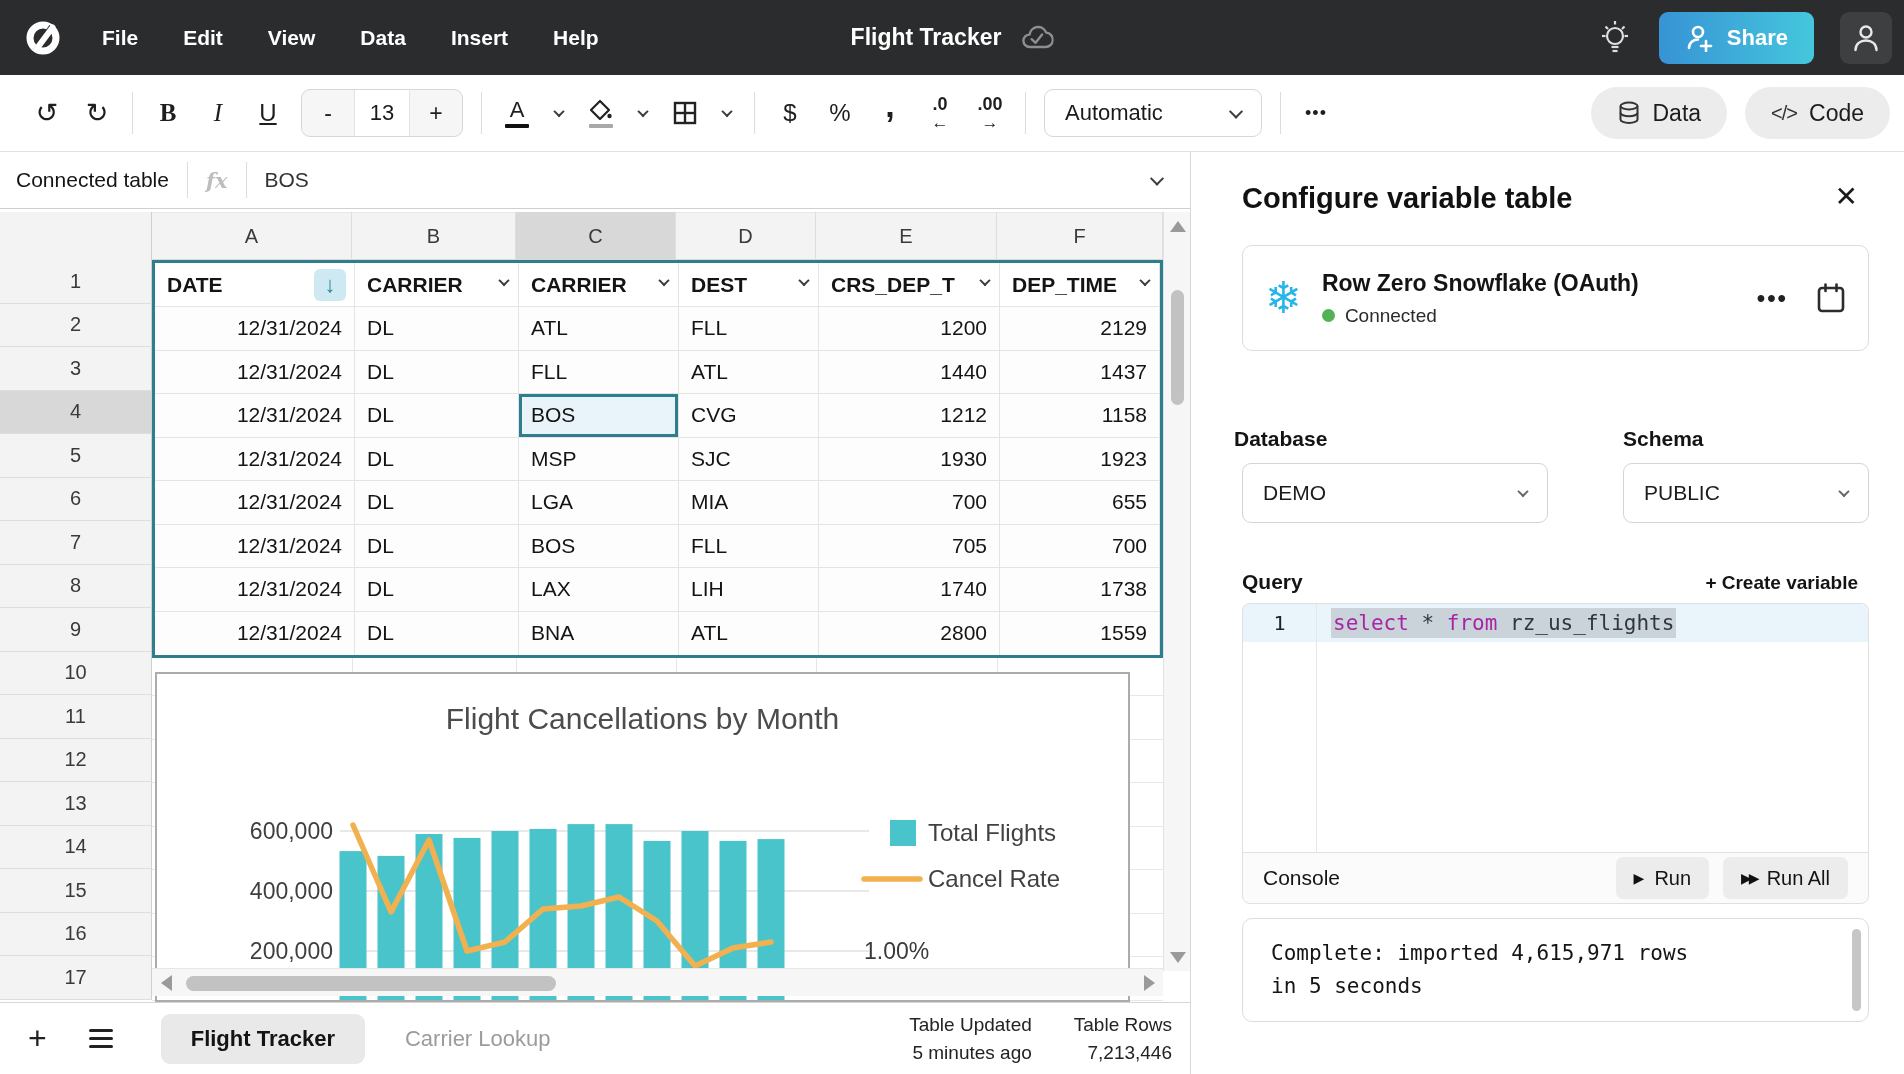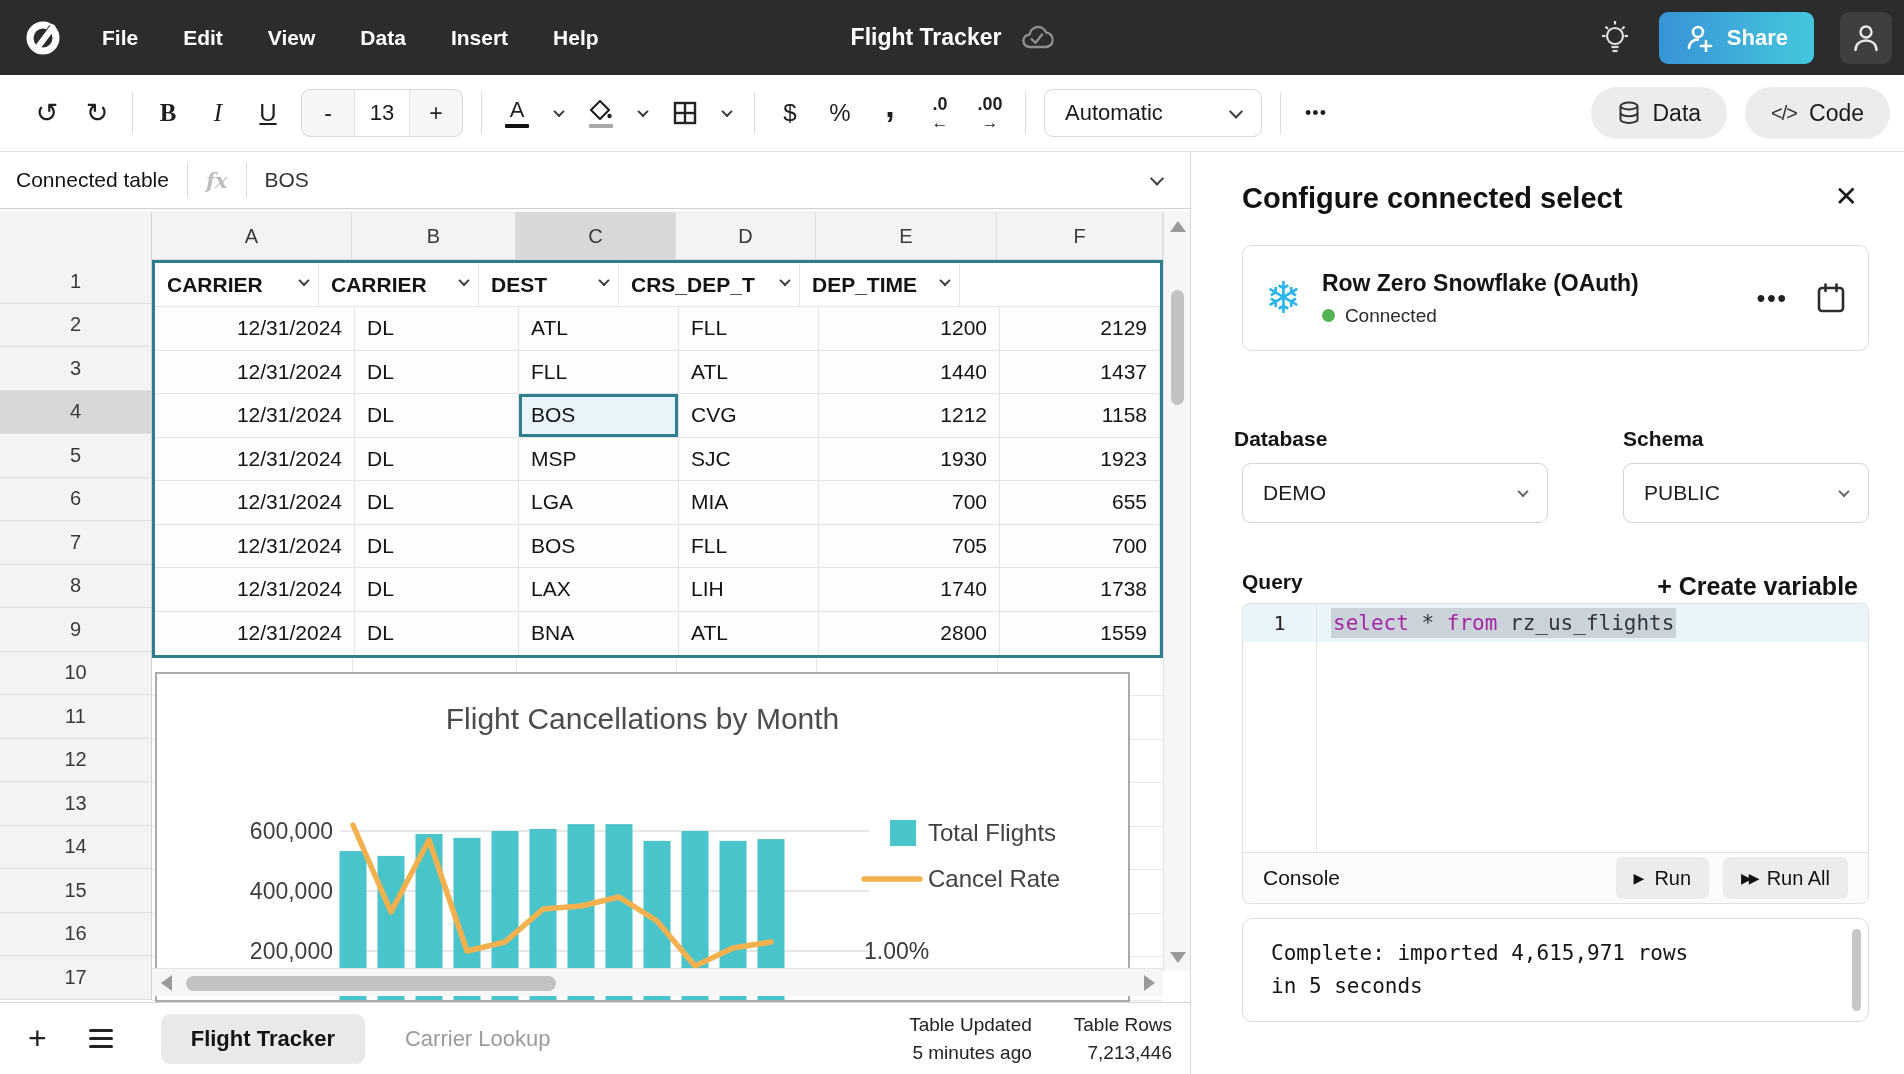--- a/index.html
+++ b/index.html
@@ -98,21 +98,21 @@
   .close-x { position:absolute; right:46px; top:28px; font-size:28px; color:#1a1a1a; cursor:pointer; }
   .conn-card { position:absolute; left:51px; top:93px; width:627px; height:106px; border:1px solid #dcdcdc; border-radius:10px; display:flex; align-items:center; padding:0 22px; }
   .snowflake { font-size:44px; color:#29b5e8; line-height:1; margin-right:20px; }
   .conn-name { font-size:23px; font-weight:700; color:#141414; }
   .conn-status { display:flex; align-items:center; gap:10px; margin-top:8px; font-size:19px; color:#2b2b2b; }
   .status-dot { width:13px; height:13px; border-radius:50%; background:#53b253; }
   .conn-right { margin-left:auto; display:flex; align-items:center; gap:28px; }
   .dots3 { font-size:24px; letter-spacing:2px; font-weight:700; color:#222; cursor:pointer; }
   .field-label { position:absolute; font-size:21px; font-weight:700; color:#141414; }
   .dd-box { position:absolute; height:60px; border:1px solid #d4d4d4; border-radius:9px; display:flex; align-items:center; justify-content:space-between; padding:0 20px; font-size:21px; color:#1c1c1c; cursor:pointer; }
-  .create-var { position:absolute; right:46px; top:420px; font-size:25px; font-weight:600; color:#141414; cursor:pointer; }
+  .create-var { position:absolute; right:46px; top:420px; font-size:19px; font-weight:600; color:#141414; cursor:pointer; }
   .editor { position:absolute; left:51px; top:451px; width:627px; height:249px; border:1px solid #e0e0e0; border-radius:8px 8px 0 0; border-bottom:none; overflow:hidden; background:#fff; }
   .ed-line { display:flex; height:38px; }
   .ed-line.active { background:#e9f5fb; }
   .gutter { width:74px; border-right:1px solid #e6e6e6; display:flex; align-items:center; justify-content:center; font-family:"DejaVu Sans Mono", monospace; font-size:20px; color:#222; }
   .code-line { display:flex; align-items:center; padding-left:14px; font-family:"DejaVu Sans Mono", monospace; font-size:21px; }
   .code-sel { background:#c9d3d9; padding:3px 2px; }
   .kw { color:#a626a4; }
   .plain { color:#32363b; }
   .console-bar { position:absolute; left:51px; top:700px; width:627px; height:52px; border:1px solid #e0e0e0; border-radius:0 0 8px 8px; display:flex; align-items:center; padding:0 20px; background:#fbfbfb; }
   .console-label { font-size:21px; color:#141414; }
@@ -332,20 +332,24 @@
         <div class="gline-h" style="top: 790.5px; left: 152px; width: 1011px;"></div>
         <div class="gline-v" style="left: 352px; height: 742px;"></div>
         <div class="gline-v" style="left: 516px; height: 742px;"></div>
         <div class="gline-v" style="left: 676px; height: 742px;"></div>
         <div class="gline-v" style="left: 816px; height: 742px;"></div>
         <div class="gline-v" style="left: 997px; height: 742px;"></div>
       </div>
 
     <div class="table-block" id="table-block">
         <div class="t-row hdr">
+          <div class="t-cell hdr" style="width: 200px;">
+            <span>DATE</span>
+            <span class="sort-ic">↓</span>
+          </div>
           <div class="t-cell hdr" style="width: 164px; padding-right: 30px;">
             <span>CARRIER</span>
             <span class="chev sm hdr-chev"></span>
           </div>
           <div class="t-cell hdr" style="width: 160px; padding-right: 30px;">
             <span>CARRIER</span>
             <span class="chev sm hdr-chev"></span>
           </div>
           <div class="t-cell hdr" style="width: 140px; padding-right: 30px;">
             <span>DEST</span>
@@ -470,21 +474,21 @@
           <span class="tri left"></span>
         </div>
       <div class="hthumb"></div>
       <div class="hbtn" style="right:0">
           <span class="tri rightt"></span>
         </div>
     </div>
   </div>
 
   <div class="panel">
-    <div class="panel-title">Configure connected select</div>
+    <div class="panel-title">Configure variable table</div>
     <div class="close-x">✕</div>
 
     <div class="conn-card">
       <span class="snowflake">❄</span>
       <div>
         <div class="conn-name">Row Zero Snowflake (OAuth)</div>
         <div class="conn-status">
           <span class="status-dot"></span>
           <span>Connected</span>
         </div>

